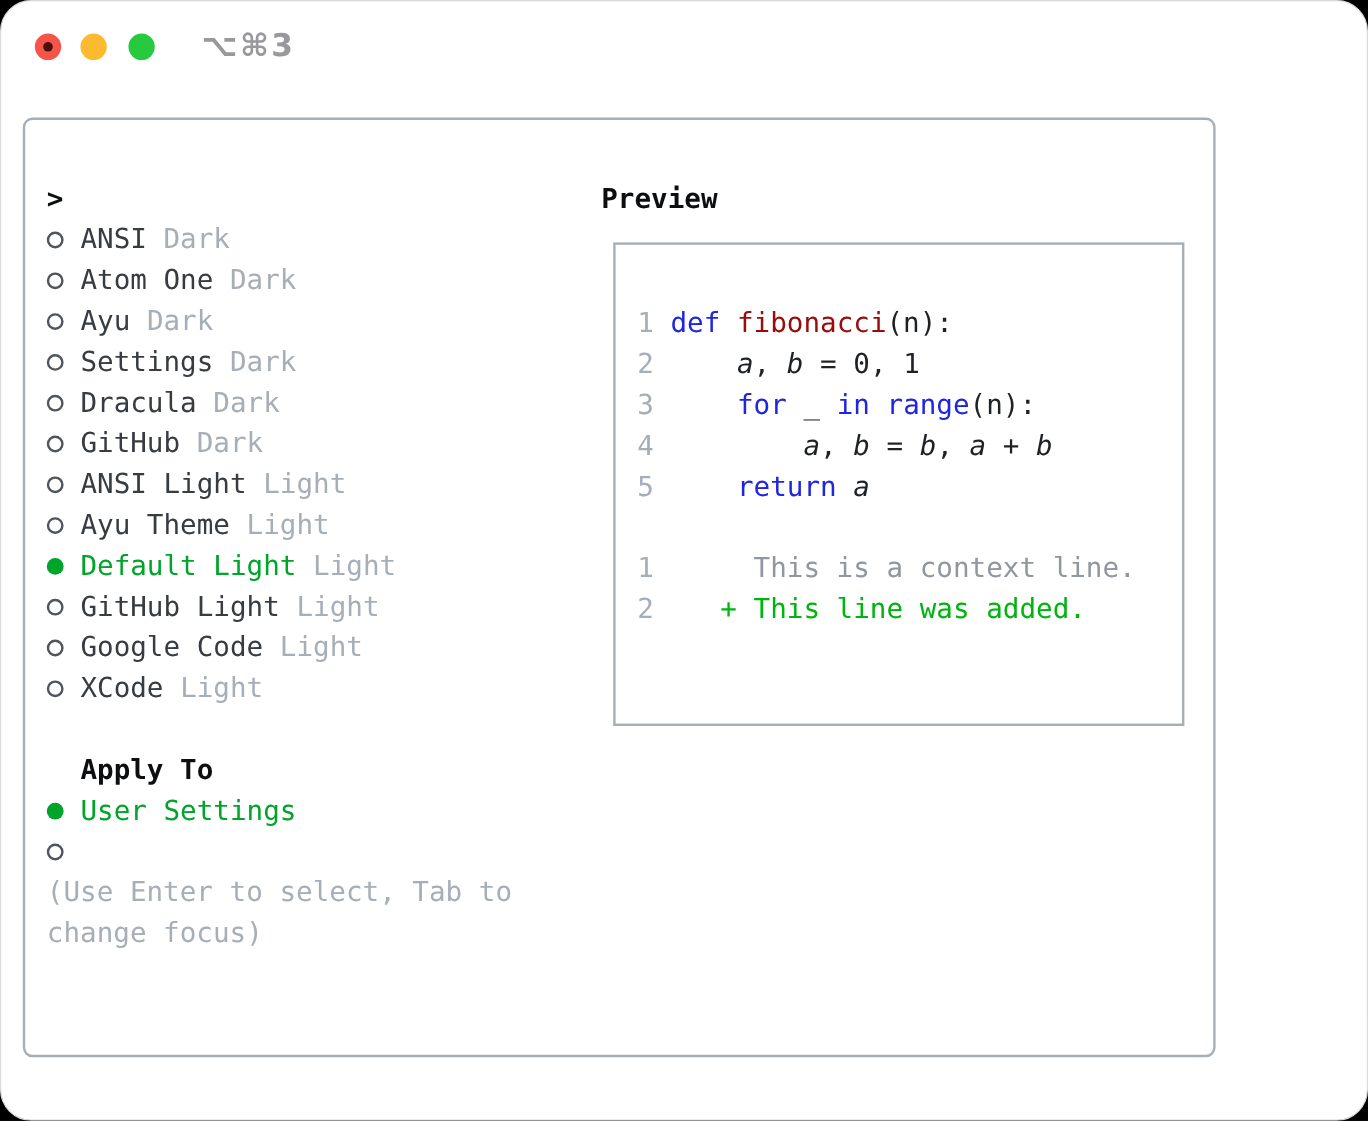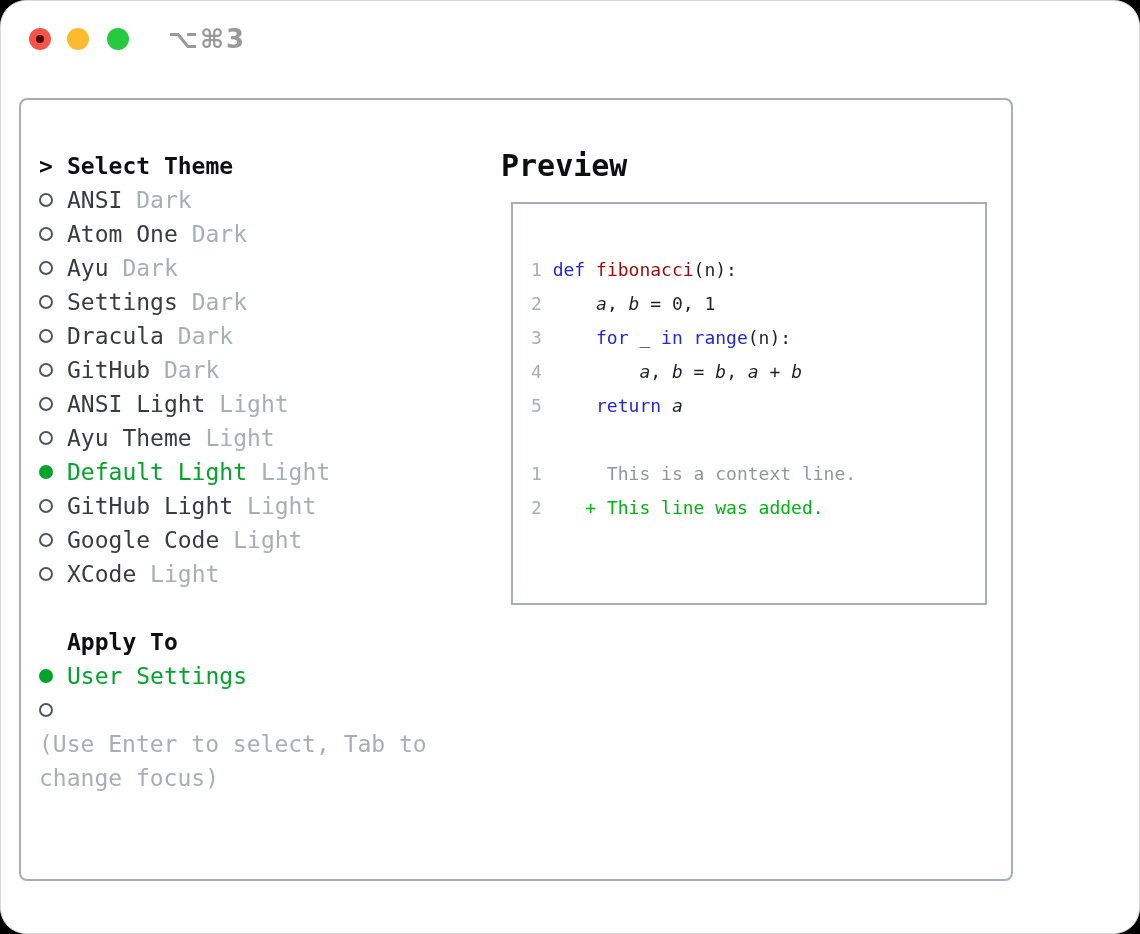--- a/index.html
+++ b/index.html
@@ -44,25 +44,25 @@
   .ring.filled{border:none;background:var(--green)}
   .hdr{font-weight:bold;color:#0c0e10}
   .theme-row .variant{color:var(--muted)}
   .theme-row.selected .name{color:var(--green)}
   .apply-hdr{margin-top:34px}
   .apply-row.selected .name{color:var(--green)}
   .hint{width:446px;color:var(--muted);white-space:normal}
 
   
   .preview-label{position:absolute;left:480px;top:49px;height:34px;line-height:34px;
-                 font-size:30px;font-weight:bold;color:#0c0e10}
+                 font-size:23px;font-weight:bold;color:#0c0e10}
   .preview-box{position:absolute;left:490px;top:102px;width:476px;height:403px;
                border:2px solid var(--border);background:#fff;
                padding:49px 0 0 18px;overflow:hidden}
-  .code-line{height:34px;line-height:34px;font-size:18px;white-space:pre;color:var(--ink)}
+  .code-line{height:34px;line-height:34px;font-size:23px;white-space:pre;color:var(--ink)}
   .gutter{color:var(--muted)}
   .tok-pl{color:var(--ink)}
   .tok-kw{color:var(--kw)}
   .tok-fn{color:var(--fn)}
   .tok-var{color:var(--ink);font-style:italic}
   .tok-ctx{color:var(--ctx)}
   .tok-del{color:var(--del)}
   .tok-add{color:var(--add)}
 </style>
 </head>
@@ -77,21 +77,20 @@
     <div class="light min"></div>
     <div class="light zoom"></div>
     <div class="win-title">⌥⌘3</div>
   </div>
 
   <div class="panel">
 
     <div class="left-col">
       <div class="row hdr">
         <span class="bullet-slot"><span class="prompt">&gt;</span></span>
-        <span>Select Theme</span>
       </div>
 
       <div id="theme-list">
   <div class="row theme-row">
     <span class="bullet-slot"><span class="ring"></span></span>
     <span class="name">ANSI</span><span> </span><span class="variant">Dark</span>
   </div>
 
   <div class="row theme-row">
     <span class="bullet-slot"><span class="ring"></span></span>

